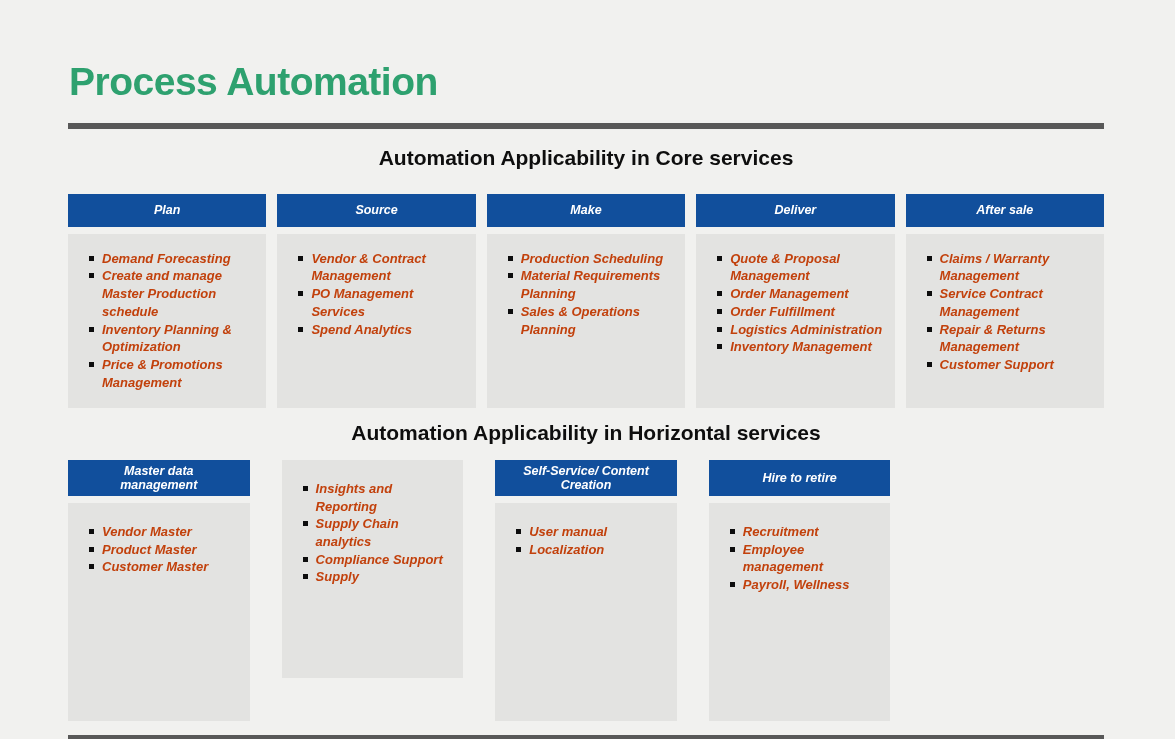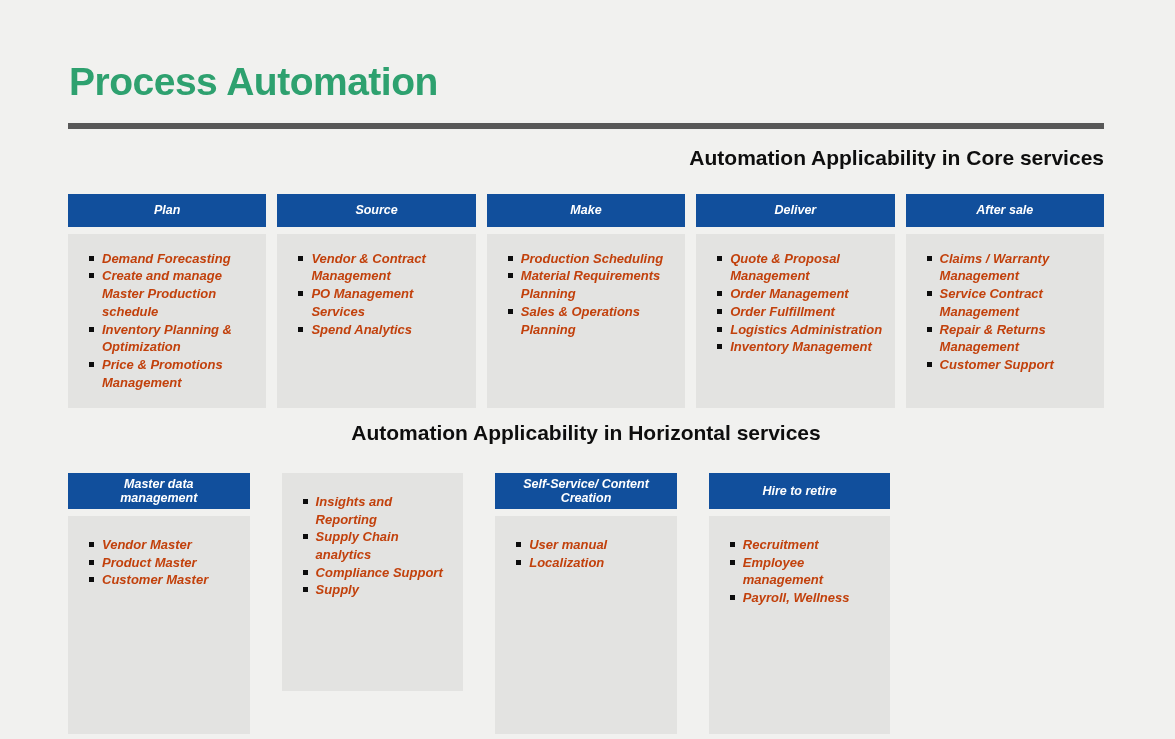--- a/index.html
+++ b/index.html
@@ -32,32 +32,32 @@
 
   .section-heading {
     margin: 0 0 0 68px;
     width: 1036px;
     text-align: center;
     font-size: 21px;
     line-height: 1.15;
     font-weight: 800;
     color: #0e0e0e;
   }
-  .section-heading.first { margin-top: 17px; text-align: right; }
+  .section-heading.first { margin-top: 17px; }
   .section-heading.second { margin-top: 13px; }
 
   .grid {
     margin-left: 68px;
     width: 1036px;
     display: grid;
     grid-template-columns: repeat(5, 1fr);
     column-gap: 11px;
   }
   .grid[data-row="row1"] { margin-top: 24px; }
-  .grid[data-row="row2"] { margin-top: 28px; gap: 32px; }
+  .grid[data-row="row2"] { margin-top: 15px; gap: 32px; }
 
   .col { display: flex; flex-direction: column; font-style: italic; }
 
   .col-header {
     background: #114f9c;
     color: #ffffff;
     height: 33px;
     margin-bottom: 7px;
     display: flex;
     align-items: center;

